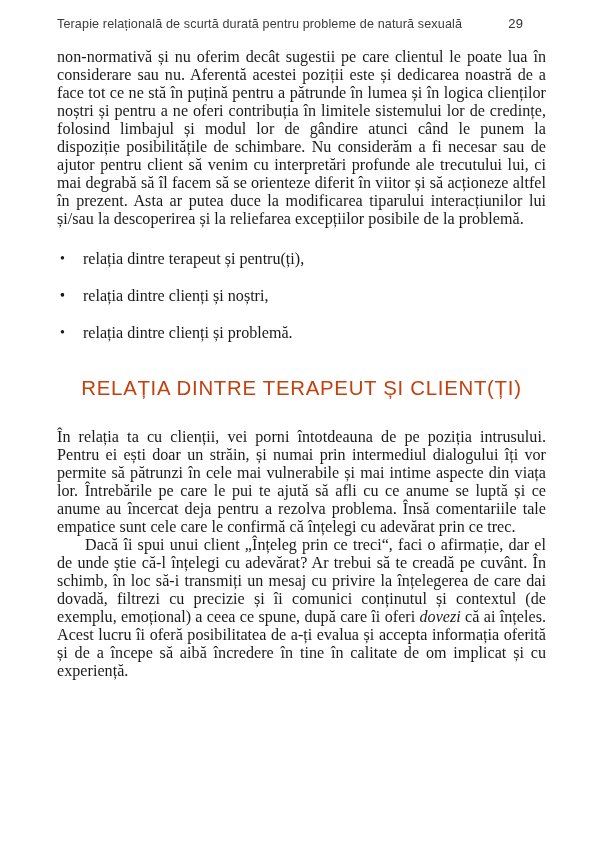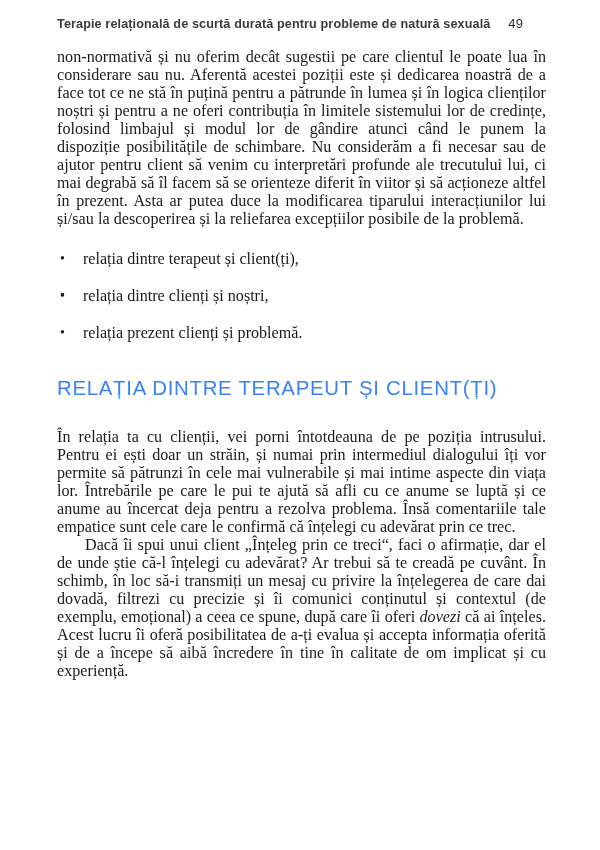--- a/index.html
+++ b/index.html
@@ -32,21 +32,21 @@
     display: flex;
     align-items: baseline;
     justify-content: space-between;
     font-family: "Liberation Sans", "DejaVu Sans", sans-serif;
     font-size: 12.6px;
     color: #3b3b3b;
     letter-spacing: 0.01em;
     white-space: nowrap;
   }
   .running-header .header-title {
-    font-weight: 700;
+    font-weight: 400;
   }
   .running-header .folio {
     font-weight: 400;
     font-size: 13px;
     color: #2e2e2e;
   }
 
   
   .textblock {
     position: absolute;
@@ -97,62 +97,63 @@
   }
 
   
   h2.section-heading {
     margin: 30px 0 12px 0;
     font-family: "Liberation Sans", "DejaVu Sans", sans-serif;
     font-weight: 400;
     font-size: 20.4px;
     line-height: 26px;
     letter-spacing: 0.035em;
-    color: #3b82f6;
+    text-align: center;
+    color: #c2410c;
     text-transform: none;
   }
 
   .after-heading {
     margin-top: 27px !important;
   }
 
   i.em {
     font-style: italic;
   }
 </style>
 </head>
 <body>
 
 <div class="page">
 
   <div class="running-header">
     <span class="header-title">Terapie relațională de scurtă durată pentru probleme de natură sexuală</span>
-    <span class="folio">49</span>
+    <span class="folio">29</span>
   </div>
 
   <div class="textblock">
 
     <p class="body">non-normativă și nu oferim decât sugestii pe care clientul le poate lua în considerare sau nu. Aferentă acestei poziții este și dedicarea noastră de a face tot ce ne stă în puțină pentru a pătrunde în lumea și în logica clienților noștri și pentru a ne oferi contribuția în limitele sistemului lor de credințe, folosind limbajul și modul lor de gândire atunci când le punem la dispoziție posibilitățile de schimbare. Nu considerăm a fi necesar sau de ajutor pentru client să venim cu interpretări profunde ale trecutului lui, ci mai degrabă să îl facem să se orienteze diferit în viitor și să acționeze altfel în prezent. Asta ar putea duce la modificarea tiparului interacțiunilor lui și/sau la descoperirea și la reliefarea excepțiilor posibile de la problemă.</p>
 
 
     <ul class="bullets">
       <li>
         <span class="dot">•</span>
-        <span>relația dintre terapeut și client(ți),</span>
+        <span>relația dintre terapeut și pentru(ți),</span>
       </li>
       <li>
         <span class="dot">•</span>
       </li>
       <li>
         <span class="dot">•</span>
         <span>relația dintre clienți și noștri,</span>
       </li>
       <li>
         <span class="dot">•</span>
-        <span>relația prezent clienți și problemă.</span>
+        <span>relația dintre clienți și problemă.</span>
       </li>
     </ul>
 
     <h2 class="section-heading">RELAȚIA DINTRE TERAPEUT ȘI CLIENT(ȚI)</h2>
 
     <p class="body after-heading">În relația ta cu clienții, vei porni întotdeauna de pe poziția intrusului. Pentru ei ești doar un străin, și numai prin intermediul dialogului îți vor permite să pătrunzi în cele mai vulnerabile și mai intime aspecte din viața lor. Întrebările pe care le pui te ajută să afli cu ce anume se luptă și ce anume au încercat deja pentru a rezolva problema. Însă comentariile tale empatice sunt cele care le confirmă că înțelegi cu adevărat prin ce trec.</p>
 
     <p class="body indent"><span>Dacă îi spui unui client „Înțeleg prin ce treci“, faci o afirmație, dar el de unde știe că-l înțelegi cu adevărat? Ar trebui să te creadă pe cuvânt. În schimb, în loc să-i transmiți un mesaj cu privire la înțelegerea de care dai dovadă, filtrezi cu precizie și îi comunici conținutul și contextul (de exemplu, emoțional) a ceea ce spune, după care îi oferi </span><i class="em">dovezi</i><span> că ai înțeles. Acest lucru îi oferă posibilitatea de a-ți evalua și accepta informația oferită și de a începe să aibă încredere în tine în calitate de om implicat și cu experiență.</span></p>
 
   </div>

